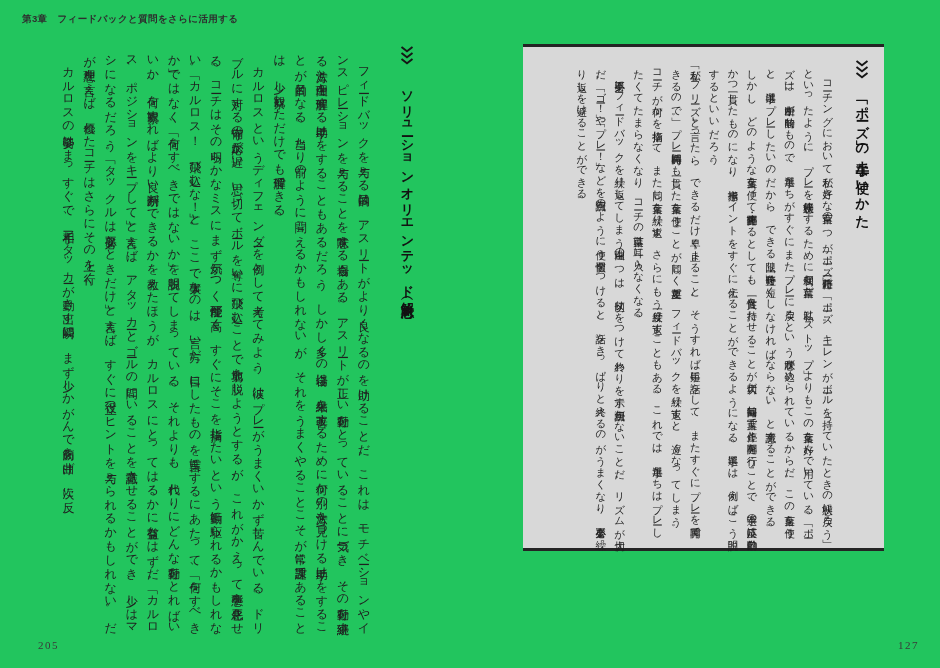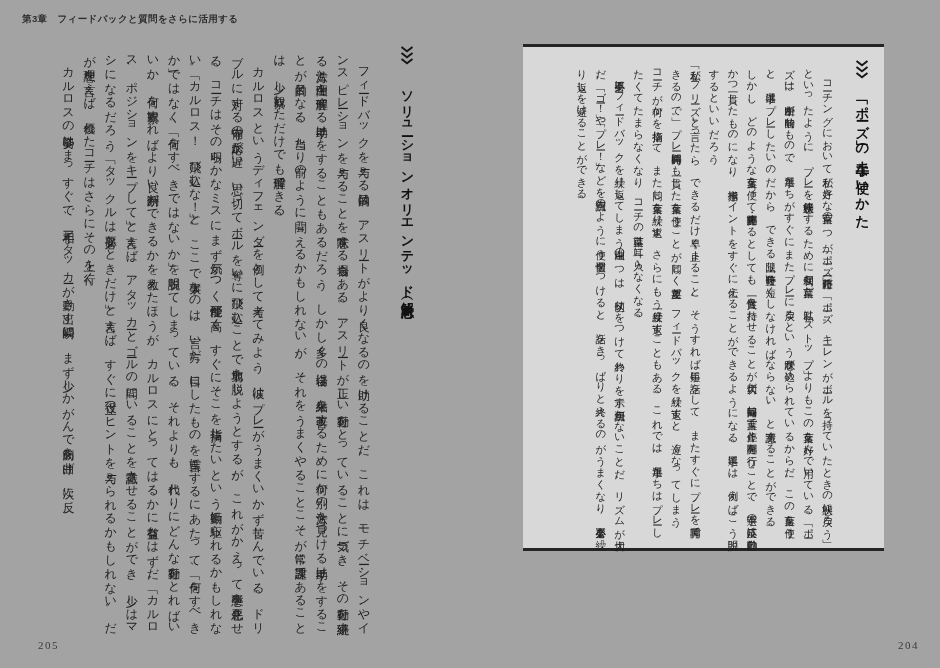--- a/index.html
+++ b/index.html
@@ -3,21 +3,21 @@
 <meta charset="utf-8">
 <style>
   html, body { margin: 0; padding: 0; }
   body {
     width: 940px; height: 668px;
     background: #ffffff;
     font-family: "Liberation Serif", serif;
     position: relative;
     overflow: hidden;
   }
-  .spread { position: absolute; inset: 0; background: #a3a3a3; }
+  .spread { position: absolute; inset: 0; background: #22c55e; }
 
   
   .running-header {
     position: absolute; left: 22px; top: 13px;
     font-family: "Liberation Sans", sans-serif;
     font-size: 9.5px; font-weight: 700; color: #2e2e2e;
     letter-spacing: 0.4px; white-space: pre;
   }
 
   
@@ -89,21 +89,21 @@
           </svg>
         </span>
         <span>「ポーズ」の上手な使いかた</span>
       </div>
       <div class="vbody vbody-right">
         <p class="indent">コーチングにおいて私が好きな言葉の1つが「ポーズ（一時停止）」だ。「ポーズ。キーレンがボールを持っていたときの状態に戻ろう」といったように、プレーを停止状態にするために便利な言葉だ。私は「ストップ」よりもこの言葉を好んで用いている。「ポーズ」は、中断が一時的なもので、選手たちがすぐにまたプレーに戻るという意味が込められているからだ。この言葉を使うと、選手はプレーしたいのだから、できる限り「一時停止」を短くしなければならない、と意識することができる。しかし、どのような言葉を使って停止・再開するとしても、一貫性を持たせることが大切だ。毎回同じ言葉で停止と再開を行うことで、選手の反応は自動的かつ一貫したものになり、指導ポイントをすぐに伝えることができるようになる。選手には、例えばこう説明するといいだろう。</p>
         <p>「私が『フリーズ』と言ったら、できるだけ早く止まること。そうすれば手短に話をして、またすぐにプレーを再開できるので」。プレー再開時にも一貫した言葉を使うことが同じく重要だ。フィードバックを繰り返すと、遅くなってしまう。コーチが何かを指摘して、また同じ言葉を繰り返す。さらにもう一度繰り返すこともある。これでは、選手たちはプレーしたくてたまらなくなり、コーチの言葉は耳に入らなくなる。</p>
         <p class="indent">不必要にフィードバックを繰り返してしまう理由の1つは、区切りをつけて終わりを示す句読点がないことだ。リズムが大切だ。「ゴー！」や「プレー！」などを句読点のように使う習慣をつけると、話をきっぱりと終えるのがうまくなり、不必要な繰り返しを避けることができる。</p>
       </div>
     </div>
-    <div class="folio folio-right">204</div>
+    <div class="folio folio-right">127</div>
   </section>
 
   <section>
     <div class="vheading heading-left">
       <span class="chev">
         <svg width="14" height="19" viewBox="0 0 14 19" xmlns="http://www.w3.org/2000/svg">
           <path d="M1.5 1 L7 5.3 L12.5 1" fill="none" stroke="#161616" stroke-width="1.9"></path>
           <path d="M1.5 7 L7 11.3 L12.5 7" fill="none" stroke="#161616" stroke-width="1.9"></path>
           <path d="M1.5 13 L7 17.3 L12.5 13" fill="none" stroke="#161616" stroke-width="1.9"></path>
         </svg>

